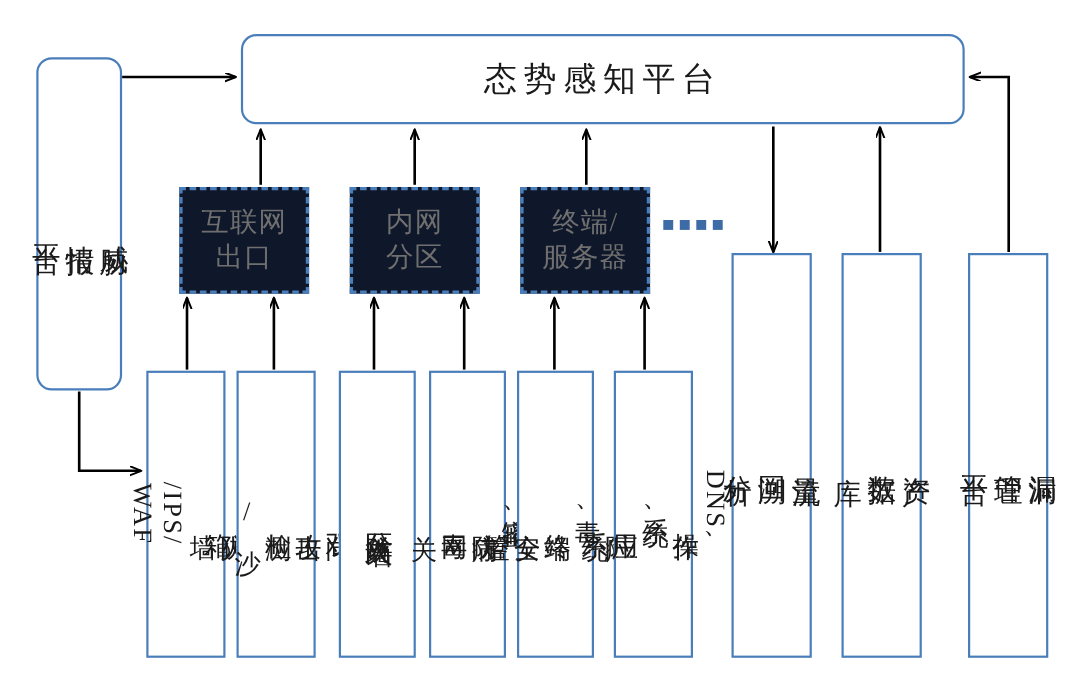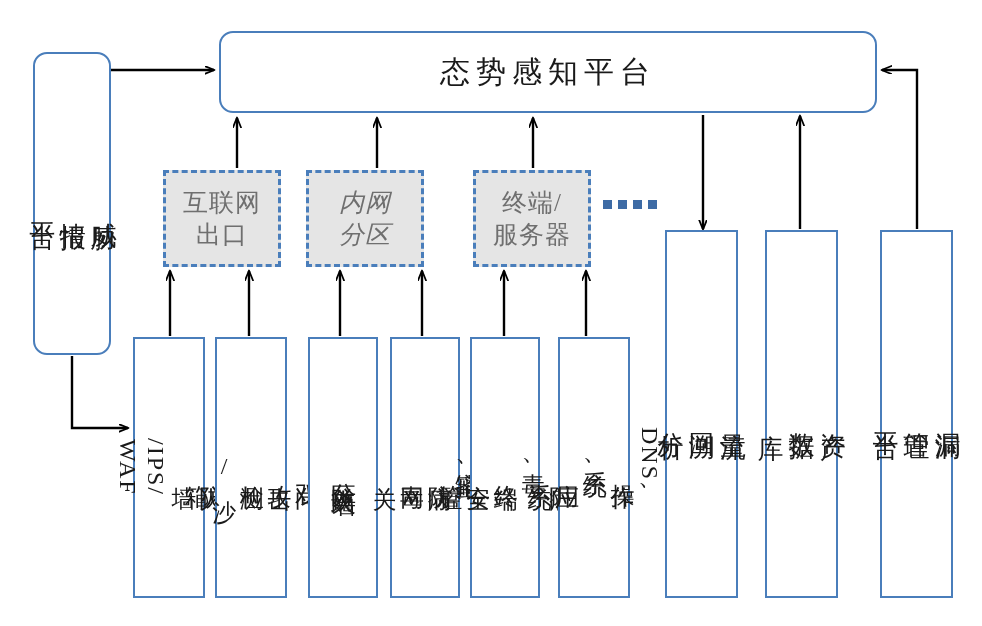--- a/index.html
+++ b/index.html
@@ -15,21 +15,21 @@
     box-sizing:border-box;
     border:2px solid #4a7ebb;
     background:#ffffff;
     display:flex;
     align-items:center;
     justify-content:center;
   }
   .box.rounded{border-radius:14px;}
   .box.dashed{
     border:3px dashed #4a7ebb;
-    background:#e5e5e5;
+    background:#0f172a;
   }
   
   .vtext{
     writing-mode:vertical-rl;
     text-orientation:upright;
     font-size:26px;
     line-height:1.18;
     color:#1a1a1a;
     letter-spacing:2px;
     white-space:pre-wrap;
@@ -138,21 +138,21 @@
     <span class="vtext">威胁
 情报
 平台</span>
   </div>
 
   <div class="box dashed" style="left:163px;top:170px;width:118px;height:97px;">
     <span class="dtext">互联网
 出口</span>
   </div>
 
-  <div class="box dashed" style="left:306px;top:170px;width:118px;height:97px;font-style:italic;">
+  <div class="box dashed" style="left:318px;top:170px;width:118px;height:97px;">
     <span class="dtext">内网
 分区</span>
   </div>
 
   <div class="box dashed" style="left:473px;top:170px;width:118px;height:97px;justify-content:center;">
     <span class="dtext">终端/
 服务器</span>
   </div>
 
   <div class="dots" style="left:603px;top:200px;">

